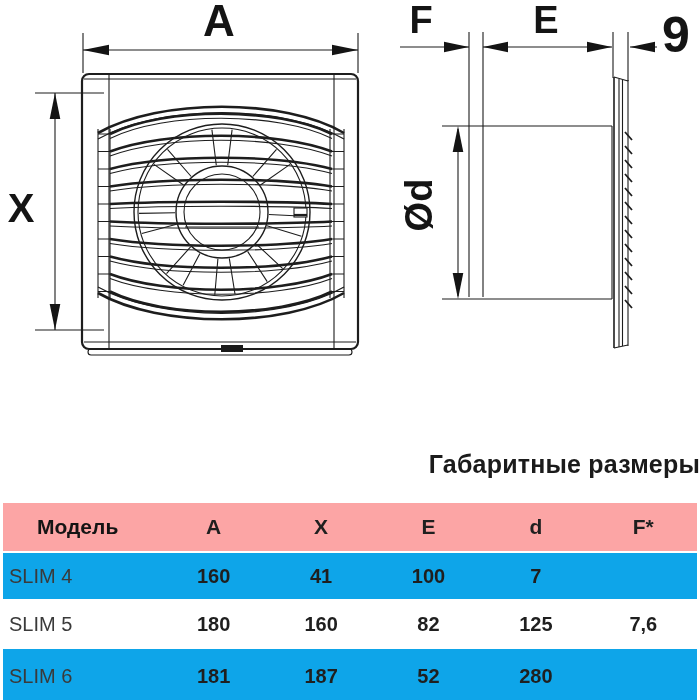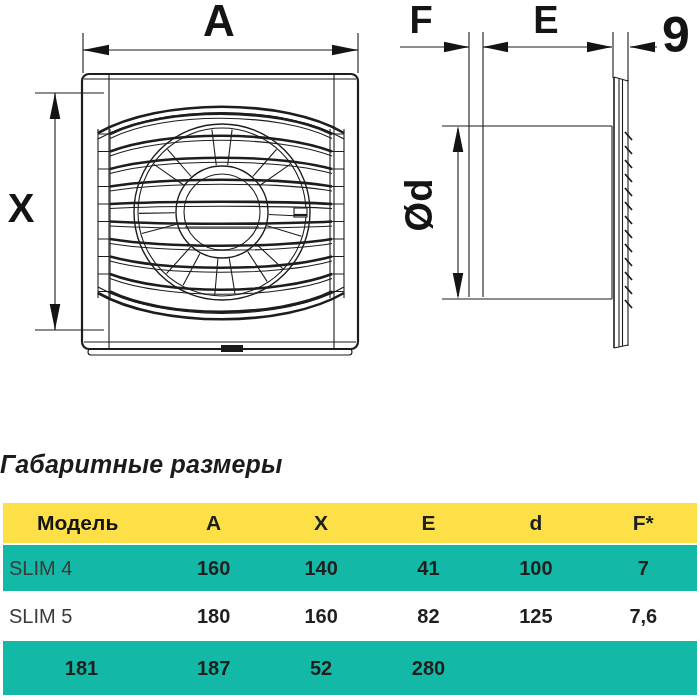--- a/index.html
+++ b/index.html
@@ -6,35 +6,34 @@
   body{
     width:700px;height:700px;overflow:hidden;background:#ffffff;
     font-family:"Liberation Sans","DejaVu Sans",sans-serif;
     position:relative;color:#1d1d1d;
   }
   .stage{position:absolute;left:0;top:0;width:700px;height:700px;}
   svg text{fill:#141414;font-family:"Liberation Sans","DejaVu Sans",sans-serif;}
 
   .section-title{
     position:absolute;left:0;top:450px;width:700px;height:32px;
-    text-align:left;font-size:25px;font-weight:700;color:#1b1b1b;
+    text-align:right;font-size:25px;font-weight:700;color:#1b1b1b;
     letter-spacing:0.2px;
-    font-style:italic;
   }
   .dim-table{position:absolute;left:3px;top:503px;width:694px;}
   .t-row{
     display:grid;
     grid-template-columns:157px repeat(5,1fr);
     align-items:center;
   }
   .t-row.header{
-    height:40px;background:#fde047;font-weight:700;font-size:21px;color:#141414;
+    height:48px;background:#fca5a5;font-weight:700;font-size:21px;color:#141414;
   }
   .t-row.data{height:46px;margin-top:2px;font-size:20px;}
-  .t-row.data.alt{background:#14b8a6;}
+  .t-row.data.alt{background:#0ea5e9;}
   .t-row.data.last{height:54px;}
   .cell{text-align:center;font-weight:700;color:#1f1f1f;}
   .cell.model{text-align:left;font-weight:400;color:#3a3a3a;padding-left:6px;}
   .t-row.header .cell.model{font-weight:700;color:#141414;padding-left:34px;}
 </style>
 </head>
 <body>
 
 <div class="stage">
 
@@ -166,36 +165,36 @@
       <div class="cell">A</div>
       <div class="cell">X</div>
       <div class="cell">E</div>
       <div class="cell">d</div>
       <div class="cell">F*</div>
     </div>
 
     <div class="t-row data alt">
       <div class="cell model">SLIM 4</div>
       <div class="cell">160</div>
-      <div class="cell">140</div>
       <div class="cell">41</div>
       <div class="cell">100</div>
       <div class="cell">7</div>
     </div>
 
     <div class="t-row data">
       <div class="cell model">SLIM 5</div>
       <div class="cell">180</div>
       <div class="cell">160</div>
       <div class="cell">82</div>
       <div class="cell">125</div>
       <div class="cell">7,6</div>
     </div>
 
     <div class="t-row data alt last">
+      <div class="cell model">SLIM 6</div>
       <div class="cell">181</div>
       <div class="cell">187</div>
       <div class="cell">52</div>
       <div class="cell">280</div>
     </div>
   </div>
 
 </div>
 
 </body></html>

